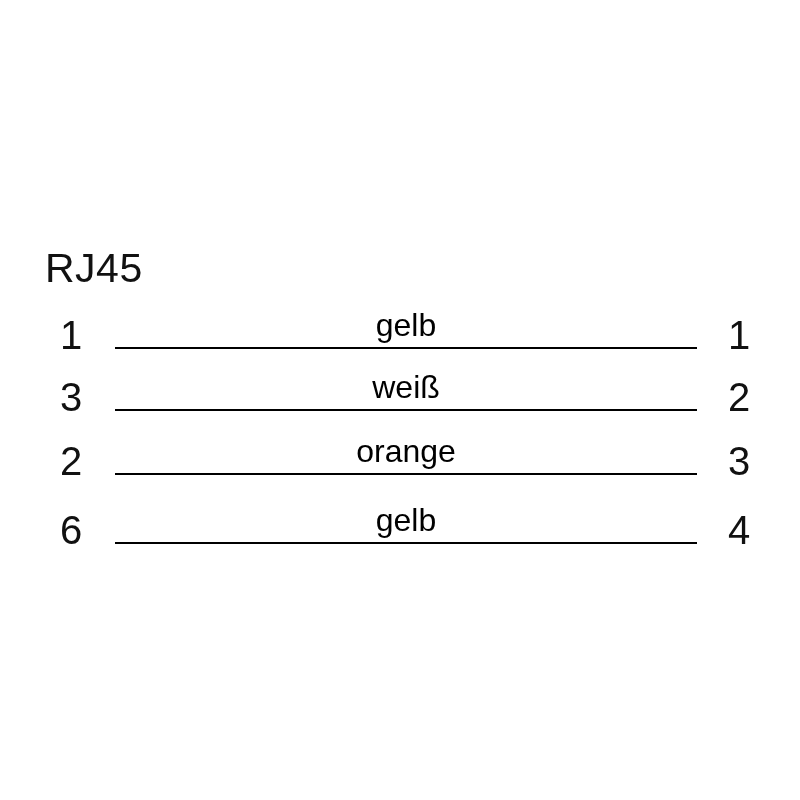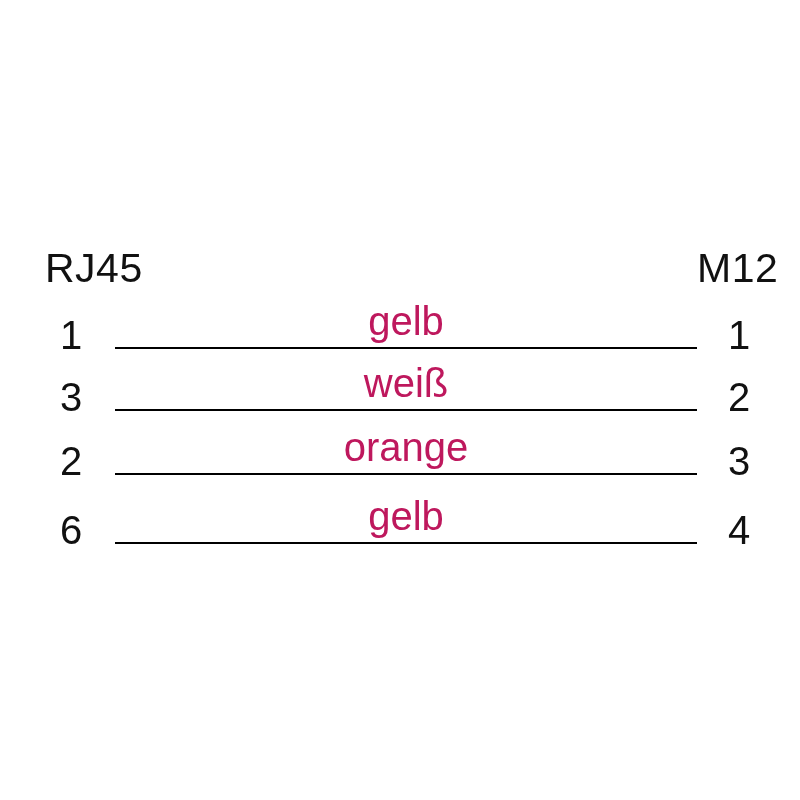--- a/index.html
+++ b/index.html
@@ -64,35 +64,34 @@
   }
   .pin-left  { left: 60px;  text-align: left; }
   .pin-right { left: 728px; text-align: left; }
 
   
   .wire-color-label {
     position: absolute;
     left: 115px;
     width: 582px;
     text-align: center;
-    font-size: 40px;
+    font-size: 32px;
     line-height: 1;
-    color: #be185d;
+    color: #000000;
     bottom: 6px;
     white-space: nowrap;
   }
 </style>
 </head>
 <body>
 
 <div id="diagram">
 
   <div class="header-label" id="header-left">RJ45</div>
 
-  <div class="header-label" id="header-right">M12</div>
 
   <div class="wire-row" style="top:347px;">
     <div class="wire-color-label">gelb</div>
     <div class="wire-line"></div>
     <div class="pin-number pin-left">1</div>
     <div class="pin-number pin-right">1</div>
   </div>
 
   <div class="wire-row" style="top:409px;">
     <div class="wire-color-label">weiß</div>

